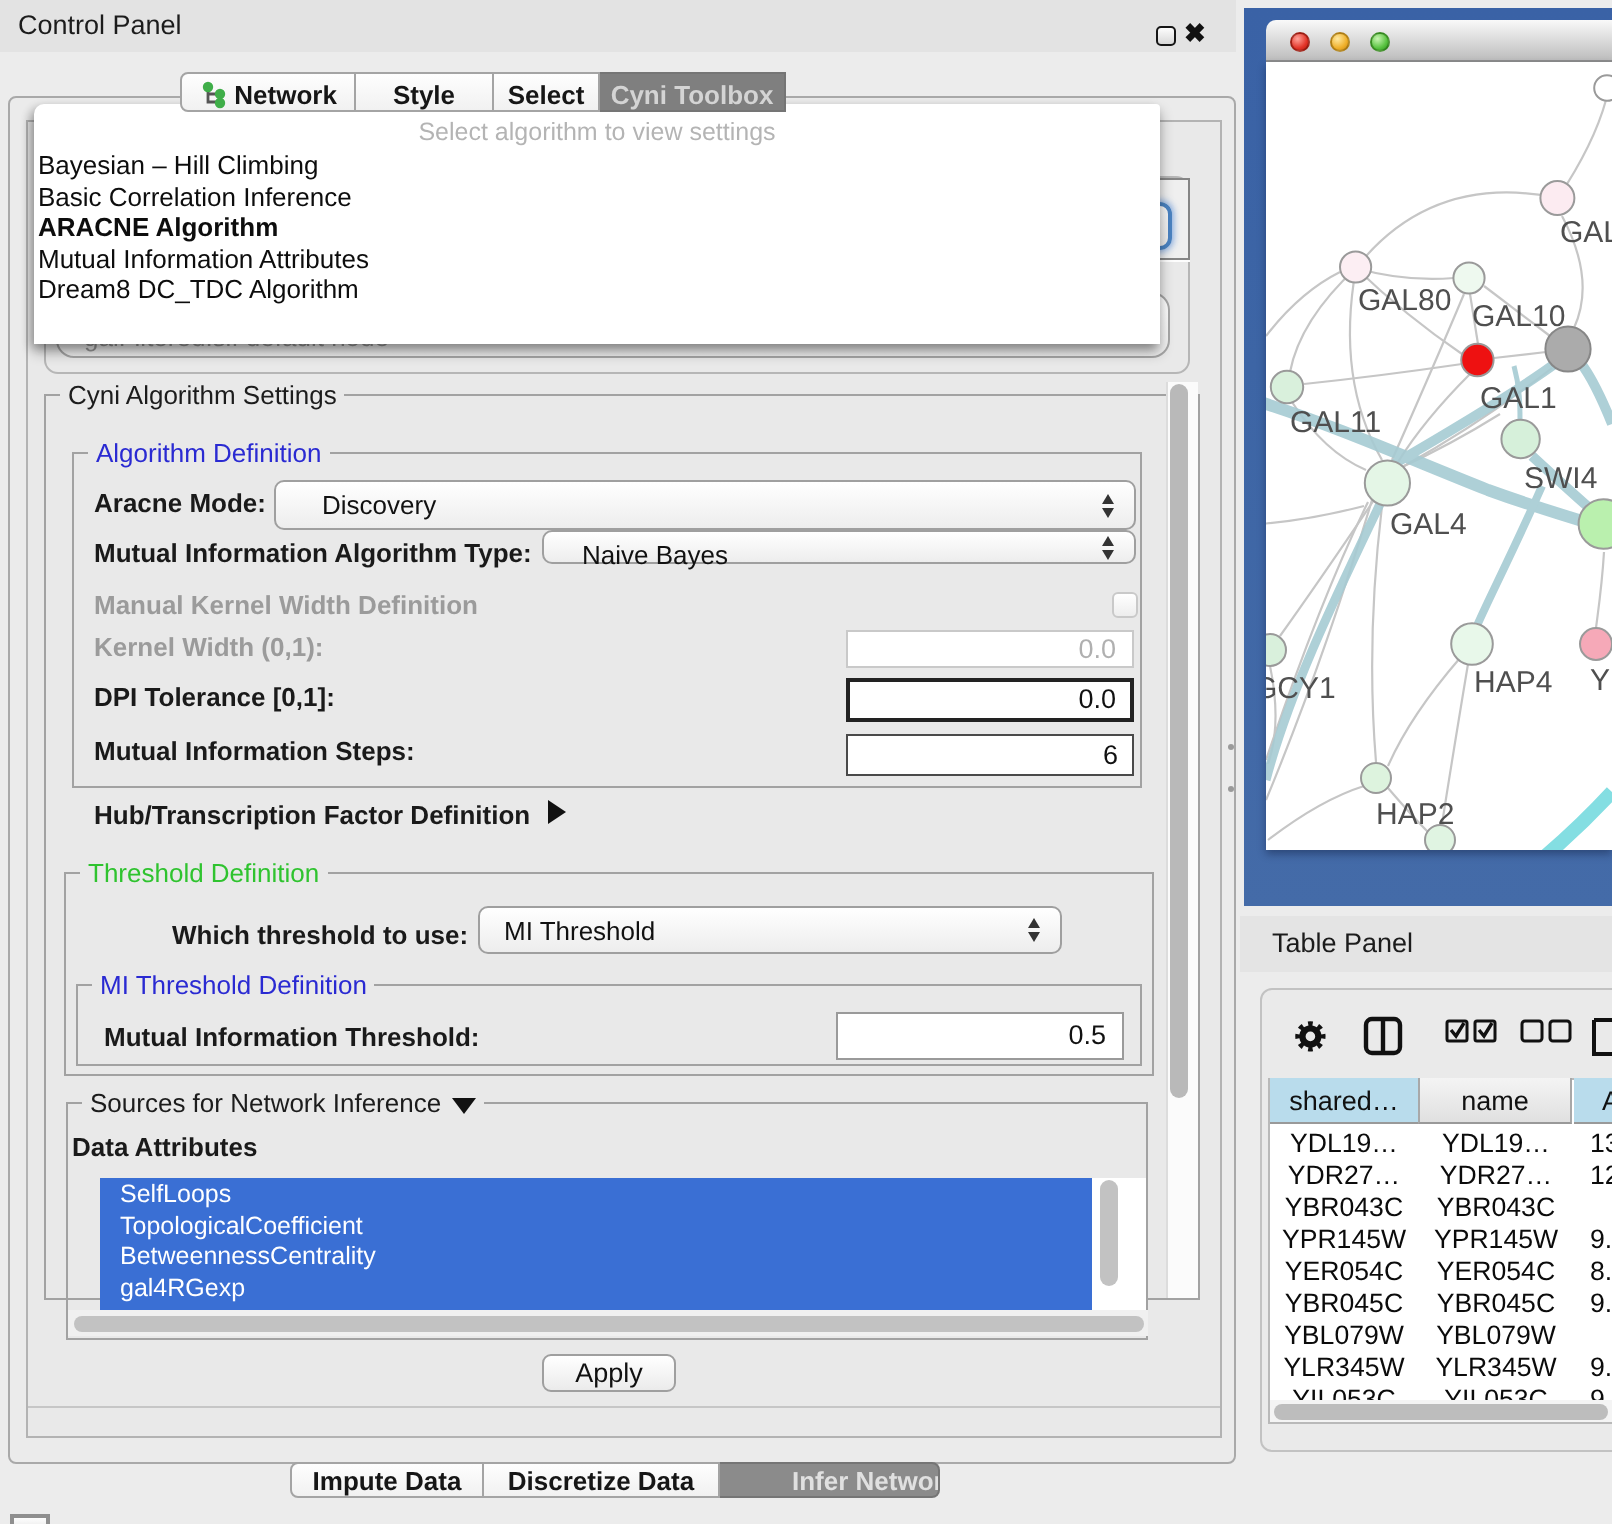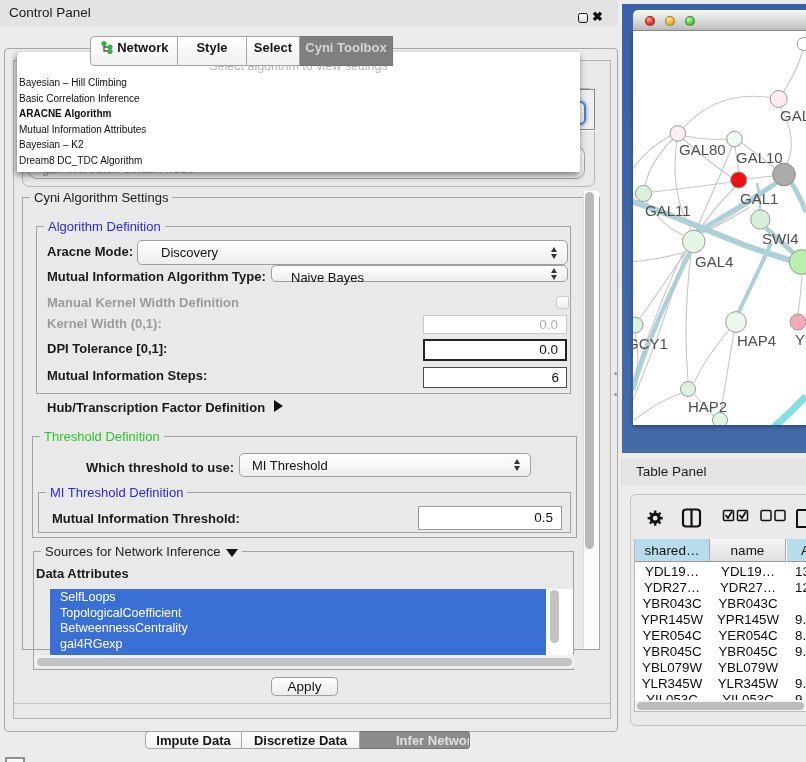--- a/index.html
+++ b/index.html
@@ -13,21 +13,21 @@
 #cp-title .txt { left:9px; top:0; line-height:26px; font-size:13.5px; color:#1c1c1c; }
 #flt { left:578px; top:13px; width:10px; height:10px; border:1.5px solid #161616; border-radius:2.5px; background:linear-gradient(#fdfdfd,#d8d8d8); }
 #cls { left:592px; top:10px; font-size:13px; font-weight:bold; color:#111; line-height:14px; }
 
 
 #outerpanel { left:4px; top:48px; width:614px; height:684px; border:1px solid #a9a9a9; border-radius:4px; background:#ebebeb; }
 
 
 .tabrow { display:flex; }
 #tabs-top { left:90px; top:36px; height:22px; z-index:6; }
-.tab { height:30px; line-height:21px; font-size:13px; font-weight:bold; color:#161616; background:linear-gradient(#fefefe,#f1f1f1); border-top:1px solid #a4a4a4; border-bottom:1px solid #a4a4a4; border-right:1px solid #a4a4a4; padding:0; text-align:center; white-space:nowrap; overflow:hidden; }
+.tab { height:20px; line-height:21px; font-size:13px; font-weight:bold; color:#161616; background:linear-gradient(#fefefe,#f1f1f1); border-top:1px solid #a4a4a4; border-bottom:1px solid #a4a4a4; border-right:1px solid #a4a4a4; padding:0; text-align:center; white-space:nowrap; overflow:hidden; }
 .tab.first { border-left:1px solid #a4a4a4; border-radius:4px 0 0 4px; }
 .tab.last { border-radius:0 4px 4px 0; }
 .tab.sel { background:#7f7f7f; color:#d4d4d4; border-color:#757575; }
 .btab.sel { background:#8b8b8b; color:#e0e0e0;padding-left:36px; }
 
 
 #cyni { left:13px; top:60px; width:598px; height:659px; border:1px solid #b3b3b3; background:#e9e9e9; }
 #cyni-sep { left:14px; top:703px; width:596px; height:0; border-top:1px solid #c6c6c6; }
 
 #combobox-panel { left:22px; top:88px; width:573px; height:99px; border:1px solid #b6b6b6; border-radius:7px; }
@@ -72,21 +72,21 @@
 #hscroll-thumb { left:37px; top:658px; width:535px; height:8px; background:#c2c2c2; border-radius:4px; }
 
 #apply { left:271px; top:677px; width:67px; height:19px; border:1px solid #9f9f9f; border-radius:4.5px; background:linear-gradient(#ffffff,#ebebeb); font-size:13.5px; text-align:center; line-height:18px; color:#111; }
 
 #tabs-bot { left:145px; top:709px; height:18px;margin-top:22px; }
 .btab { height:18px; line-height:17px; font-size:13px; }
 
 
 #dropdown { z-index:5; left:17px; top:52px; width:563px; height:120px; background:#fff; border-radius:5px 2px 0 0; box-shadow:-2px 2px 5px rgba(0,0,0,.22), 0 4px 7px rgba(0,0,0,.32); }
 #dropdown .ph { text-align:center; font-size:12.5px; color:#b4b4b4; padding-top:7px; height:23px; }
-#dropdown .it { font-size:10px; color:#0d0d0d; line-height:15.5px; padding-left:2px; white-space:nowrap; }
+#dropdown .it { font-size:13px; color:#0d0d0d; line-height:15.5px; padding-left:2px; white-space:nowrap; }
 
 
 #netwin { left:622px; top:4px; width:184px; height:449px; background:linear-gradient(180deg,#3a62a6,#3d65a5 40%,#446ba8); }
 #nettitle { left:633px; top:10px; width:173px; height:21px; background:linear-gradient(#f9f9f9,#bdbdbd); border-bottom:1px solid #8e8e8e; border-radius:5px 0 0 0; }
 .light { position:absolute; top:5.5px; width:10px; height:10px; border-radius:50%; }
 #netcanvas { left:633px; top:31px; width:173px; height:394px; background:#fff; box-shadow:0 2px 4px rgba(10,20,50,.4); }
 
 
 #tp-title { left:620px; top:458px; width:186px; height:28px; background:#e4e4e4; }
 #tp-title .txt { left:16px; line-height:28px; font-size:13.5px; color:#1c1c1c; }
@@ -194,21 +194,20 @@
   <div class="tab" style="width:53px;">Select</div>
   <div class="tab sel" style="width:93px;">Cyni Toolbox</div>
 </div>
 
 <div class="abs" id="dropdown">
   <div class="ph">Select algorithm to view settings</div>
   <div class="it">Bayesian – Hill Climbing</div>
   <div class="it">Basic Correlation Inference</div>
   <div class="it b">ARACNE Algorithm</div>
   <div class="it">Mutual Information Attributes</div>
-  <div class="it">Bayesian – K2</div>
   <div class="it">Dream8 DC_TDC Algorithm</div>
 </div>
 
 <div class="abs" id="netwin"></div>
 <div class="abs" id="nettitle">
   <div class="light" style="left:11.5px; background:radial-gradient(circle at 35% 30%, #ffa39a, #e23327 62%, #ad1a0e); border:0.5px solid rgba(120,20,10,.6);"></div>
   <div class="light" style="left:31.5px; background:radial-gradient(circle at 35% 30%, #ffe9a0, #efaf29 62%, #c2841a); border:0.5px solid rgba(140,100,10,.6);"></div>
   <div class="light" style="left:51.5px; background:radial-gradient(circle at 35% 30%, #c8f5b2, #57c23f 62%, #2e8f1e); border:0.5px solid rgba(40,110,20,.6);"></div>
 </div>
 <div class="abs" id="netcanvas">

